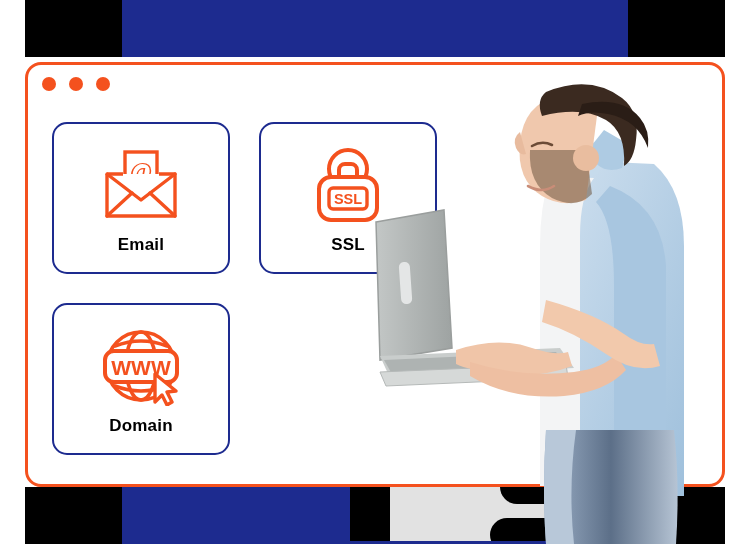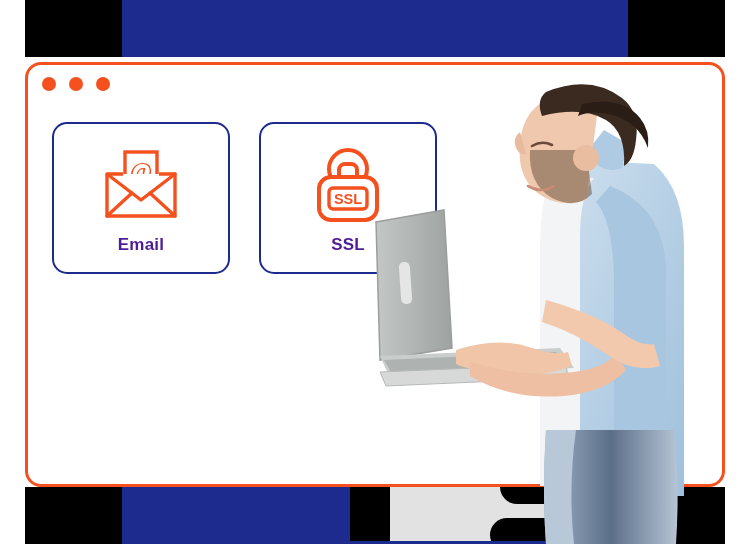--- a/index.html
+++ b/index.html
@@ -49,21 +49,21 @@
   }
   .card{
     position:relative;
     border:2.5px solid #1d2b8f;border-radius:15px;
     background:transparent;
     display:flex;flex-direction:column;align-items:center;justify-content:center;
     box-sizing:border-box;
   }
   .card-icon{height:82px;display:flex;align-items:center;justify-content:center;margin-bottom:4px;}
   .card-label{
-    font-size:17px;font-weight:bold;color:#4c1d95;letter-spacing:.2px;
+    font-size:17px;font-weight:bold;color:#000000;letter-spacing:.2px;
     line-height:1;margin-top:6px;
   }
 
   
   #person-layer{position:absolute;left:360px;top:0;width:390px;height:544px;pointer-events:none;}
 </style>
 </head>
 <body>
 
 <div id="stage">
@@ -118,20 +118,33 @@
             <rect x="16" y="4" width="38" height="38" rx="19" fill="none" stroke="#f4511e" stroke-width="4"></rect>
             <rect x="26" y="18" width="18" height="24" rx="6" fill="none" stroke="#f4511e" stroke-width="4"></rect>
             <rect x="6" y="31" width="58" height="43" rx="12" fill="#fff" stroke="#f4511e" stroke-width="4"></rect>
             <rect x="16" y="42" width="38" height="21" rx="4" fill="none" stroke="#f4511e" stroke-width="3.4"></rect>
             <text x="35" y="58" text-anchor="middle" font-family="'Liberation Sans',sans-serif" font-size="14.5" font-weight="bold" fill="#f4511e">SSL</text>
           </svg>
         </div>
         <div class="card-label">SSL</div>
       </div>
 
+      <div class="card">
+        <div class="card-icon">
+          <svg width="96" height="80" viewBox="0 0 96 80">
+            <circle cx="48" cy="40" r="34" fill="none" stroke="#f4511e" stroke-width="3.6"></circle>
+            <ellipse cx="48" cy="40" rx="15" ry="34" fill="none" stroke="#f4511e" stroke-width="3.6"></ellipse>
+            <path d="M14 40 H82 M22 20 Q48 10 74 20 M22 60 Q48 70 74 60" fill="none" stroke="#f4511e" stroke-width="3.6" stroke-linecap="round"></path>
+            <rect x="12" y="25" width="72" height="31" rx="9" fill="#fff" stroke="#f4511e" stroke-width="4"></rect>
+            <text x="48" y="49" text-anchor="middle" font-family="'Liberation Sans',sans-serif" font-size="21" font-weight="bold" fill="#f4511e">WWW</text>
+            <path d="M62 48 L62 76 L69 69 L74 79 L79 76 L74 66 L83 65 Z" fill="#fff" stroke="#f4511e" stroke-width="3.4" stroke-linejoin="round"></path>
+          </svg>
+        </div>
+        <div class="card-label">Domain</div>
+      </div>
 
 
     </div>
   </div>
 
   <svg id="person-layer" viewBox="0 0 390 544">
     <defs>
       <linearGradient id="gShirt" x1="0" y1="0" x2="1" y2="1">
         <stop offset="0" stop-color="#cfe0ef"></stop>
           <stop offset="1" stop-color="#9fc0dc"></stop>

